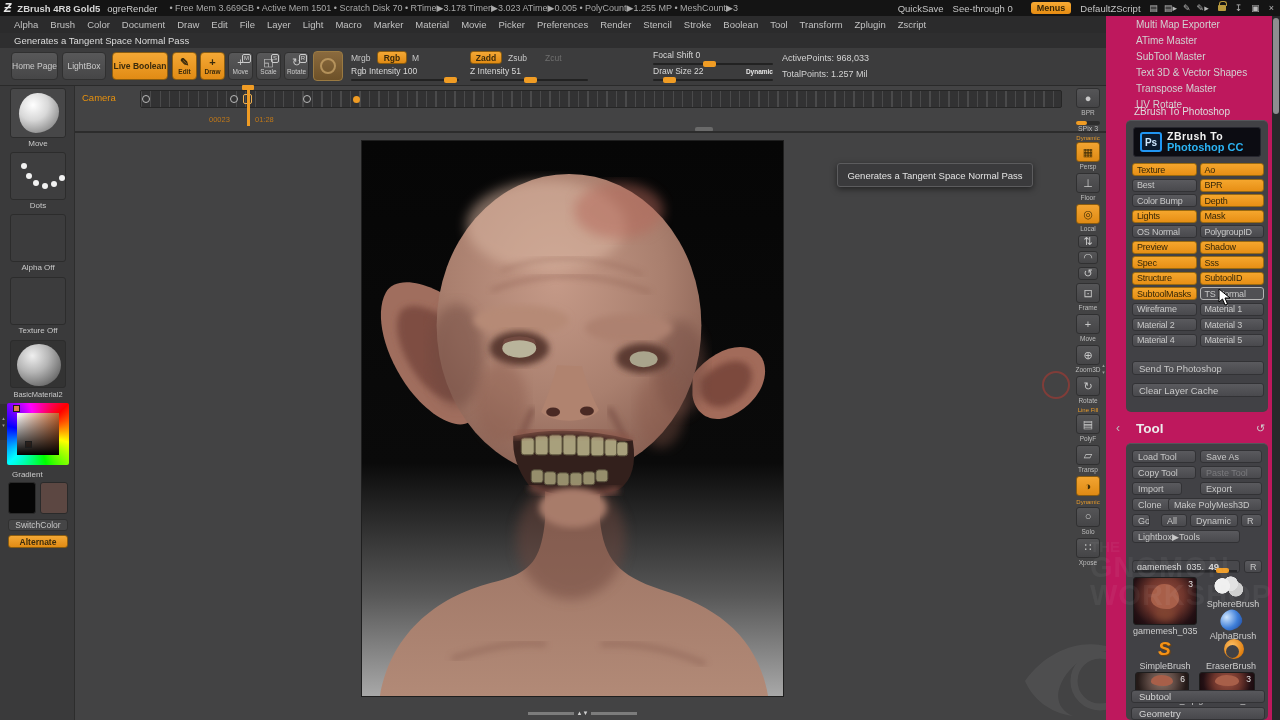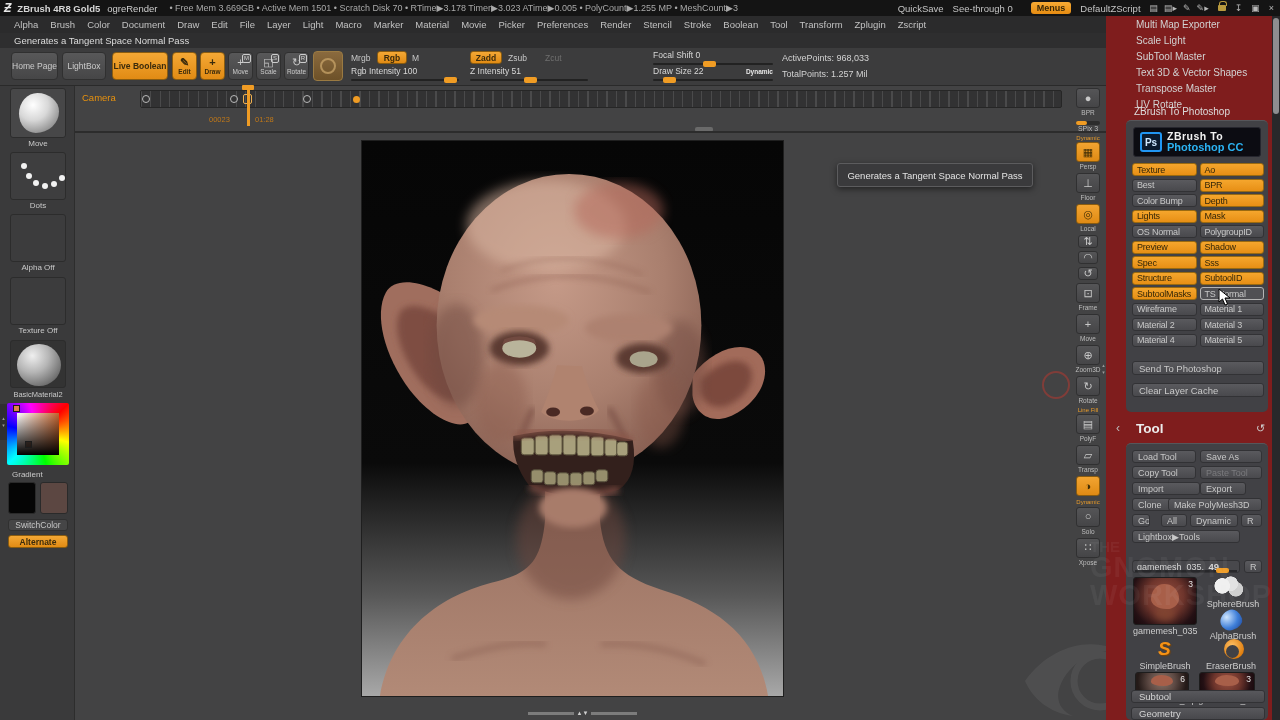--- a/index.html
+++ b/index.html
@@ -127,21 +127,21 @@
   .strip-item .minitrack{display:none}
   .strip-item.slider .lbl{font-size:7px;margin-top:0}
   .strip-item.slider .minitrack{display:block;position:relative;width:24px;height:4px;background:#2c2c2c;
                                 border-radius:2px;margin-top:2px}
   .strip-item.slider .minifill{position:absolute;left:0;top:0;width:11px;height:4px;background:#f09c24;border-radius:2px}
   .strip-item.sm .s-icon{height:13px;width:20px}
   .panel-divider{position:absolute;left:1100px;top:356px;width:7px;height:26px;color:#9a9a9a;font-size:5px;
                  display:flex;flex-direction:column;align-items:center;justify-content:center;line-height:1.5}
 
   
-  .right-panel{position:absolute;left:1106px;top:16px;width:166px;height:704px;background:#7f1d1d}
+  .right-panel{position:absolute;left:1106px;top:16px;width:166px;height:704px;background:#be185d}
   .zp-menu{position:absolute;left:30px;top:0;width:130px}
   .zp-menu .mi{height:16px;display:flex;align-items:center;font-size:10px;color:#d2d2d2;cursor:pointer}
   .zp-title{position:absolute;left:28px;top:90px;font-size:10px;color:#dddddd}
   .ps-box{position:absolute;left:20px;top:104px;width:142px;height:292px;background:#414145;
           border-radius:5px;border-top:1px solid #56565a}
   .ps-logo{position:absolute;left:7px;top:6px;width:128px;height:30px;background:#0c0c12;border:1px solid #26262e;
            border-radius:3px;display:flex;align-items:center;gap:5px;padding-left:6px}
   .ps-badge{width:22px;height:20px;background:#0a1a2e;border:2px solid #2196f3;border-radius:3px;
             color:#cfe8ff;font-weight:bold;font-size:10px;display:flex;align-items:center;justify-content:center}
   .ps-l1{font-size:10.5px;font-weight:bold;color:#f2f2f2;line-height:1.05;letter-spacing:.5px}
@@ -628,21 +628,21 @@
     </div>
   <div class="panel-divider">
       <span>▴</span>
       <span>▾</span>
     </div>
 
   <div class="right-panel">
     <div class="zp-menu">
 
     <div class="mi">Multi Map Exporter</div>
-        <div class="mi">Scale Light</div>
+        <div class="mi">ATime Master</div>
         <div class="mi">SubTool Master</div>
         <div class="mi">Text 3D &amp; Vector Shapes</div>
         <div class="mi">Transpose Master</div>
         <div class="mi">UV Rotate</div>
       </div>
     <div class="zp-title">ZBrush To Photoshop</div>
 
     <div class="ps-box">
       <div class="ps-logo">
         <span class="ps-badge">Ps</span>
@@ -757,22 +757,22 @@
       <span class="th-arrow">‹</span>
       <span class="th-title">Tool</span>
       <span class="th-reset">↺</span>
     </div>
 
     <div class="tool-box">
       <div class="tbtn" style="left:6px;top:6px;width:64px">Load Tool</div>
       <div class="tbtn" style="left:74px;top:6px;width:62px">Save As</div>
       <div class="tbtn" style="left:6px;top:22px;width:64px">Copy Tool</div>
       <div class="tbtn dis" style="left:74px;top:22px;width:62px">Paste Tool</div>
-      <div class="tbtn" style="left:6px;top:38px;width:68px">Import</div>
-      <div class="tbtn" style="left:74px;top:38px;width:46px">Export</div>
+      <div class="tbtn" style="left:6px;top:38px;width:50px">Import</div>
+      <div class="tbtn" style="left:74px;top:38px;width:62px">Export</div>
       <div class="tbtn" style="left:6px;top:54px;width:40px">Clone</div>
       <div class="tbtn" style="left:42px;top:54px;width:94px">Make PolyMesh3D</div>
       <div class="tbtn" style="left:6px;top:70px;width:18px">GoZ</div>
       <div class="tbtn" style="left:35px;top:70px;width:26px">All</div>
       <div class="tbtn" style="left:64px;top:70px;width:48px">Dynamic</div>
       <div class="tbtn" style="left:115px;top:70px;width:21px">R</div>
       <div class="tbtn" style="left:6px;top:86px;width:108px">Lightbox▶Tools</div>
       <div class="tslider">
         <span>gamemesh_035.</span>
         <b style="margin-left:2px;font-size:9.5px">49</b>

